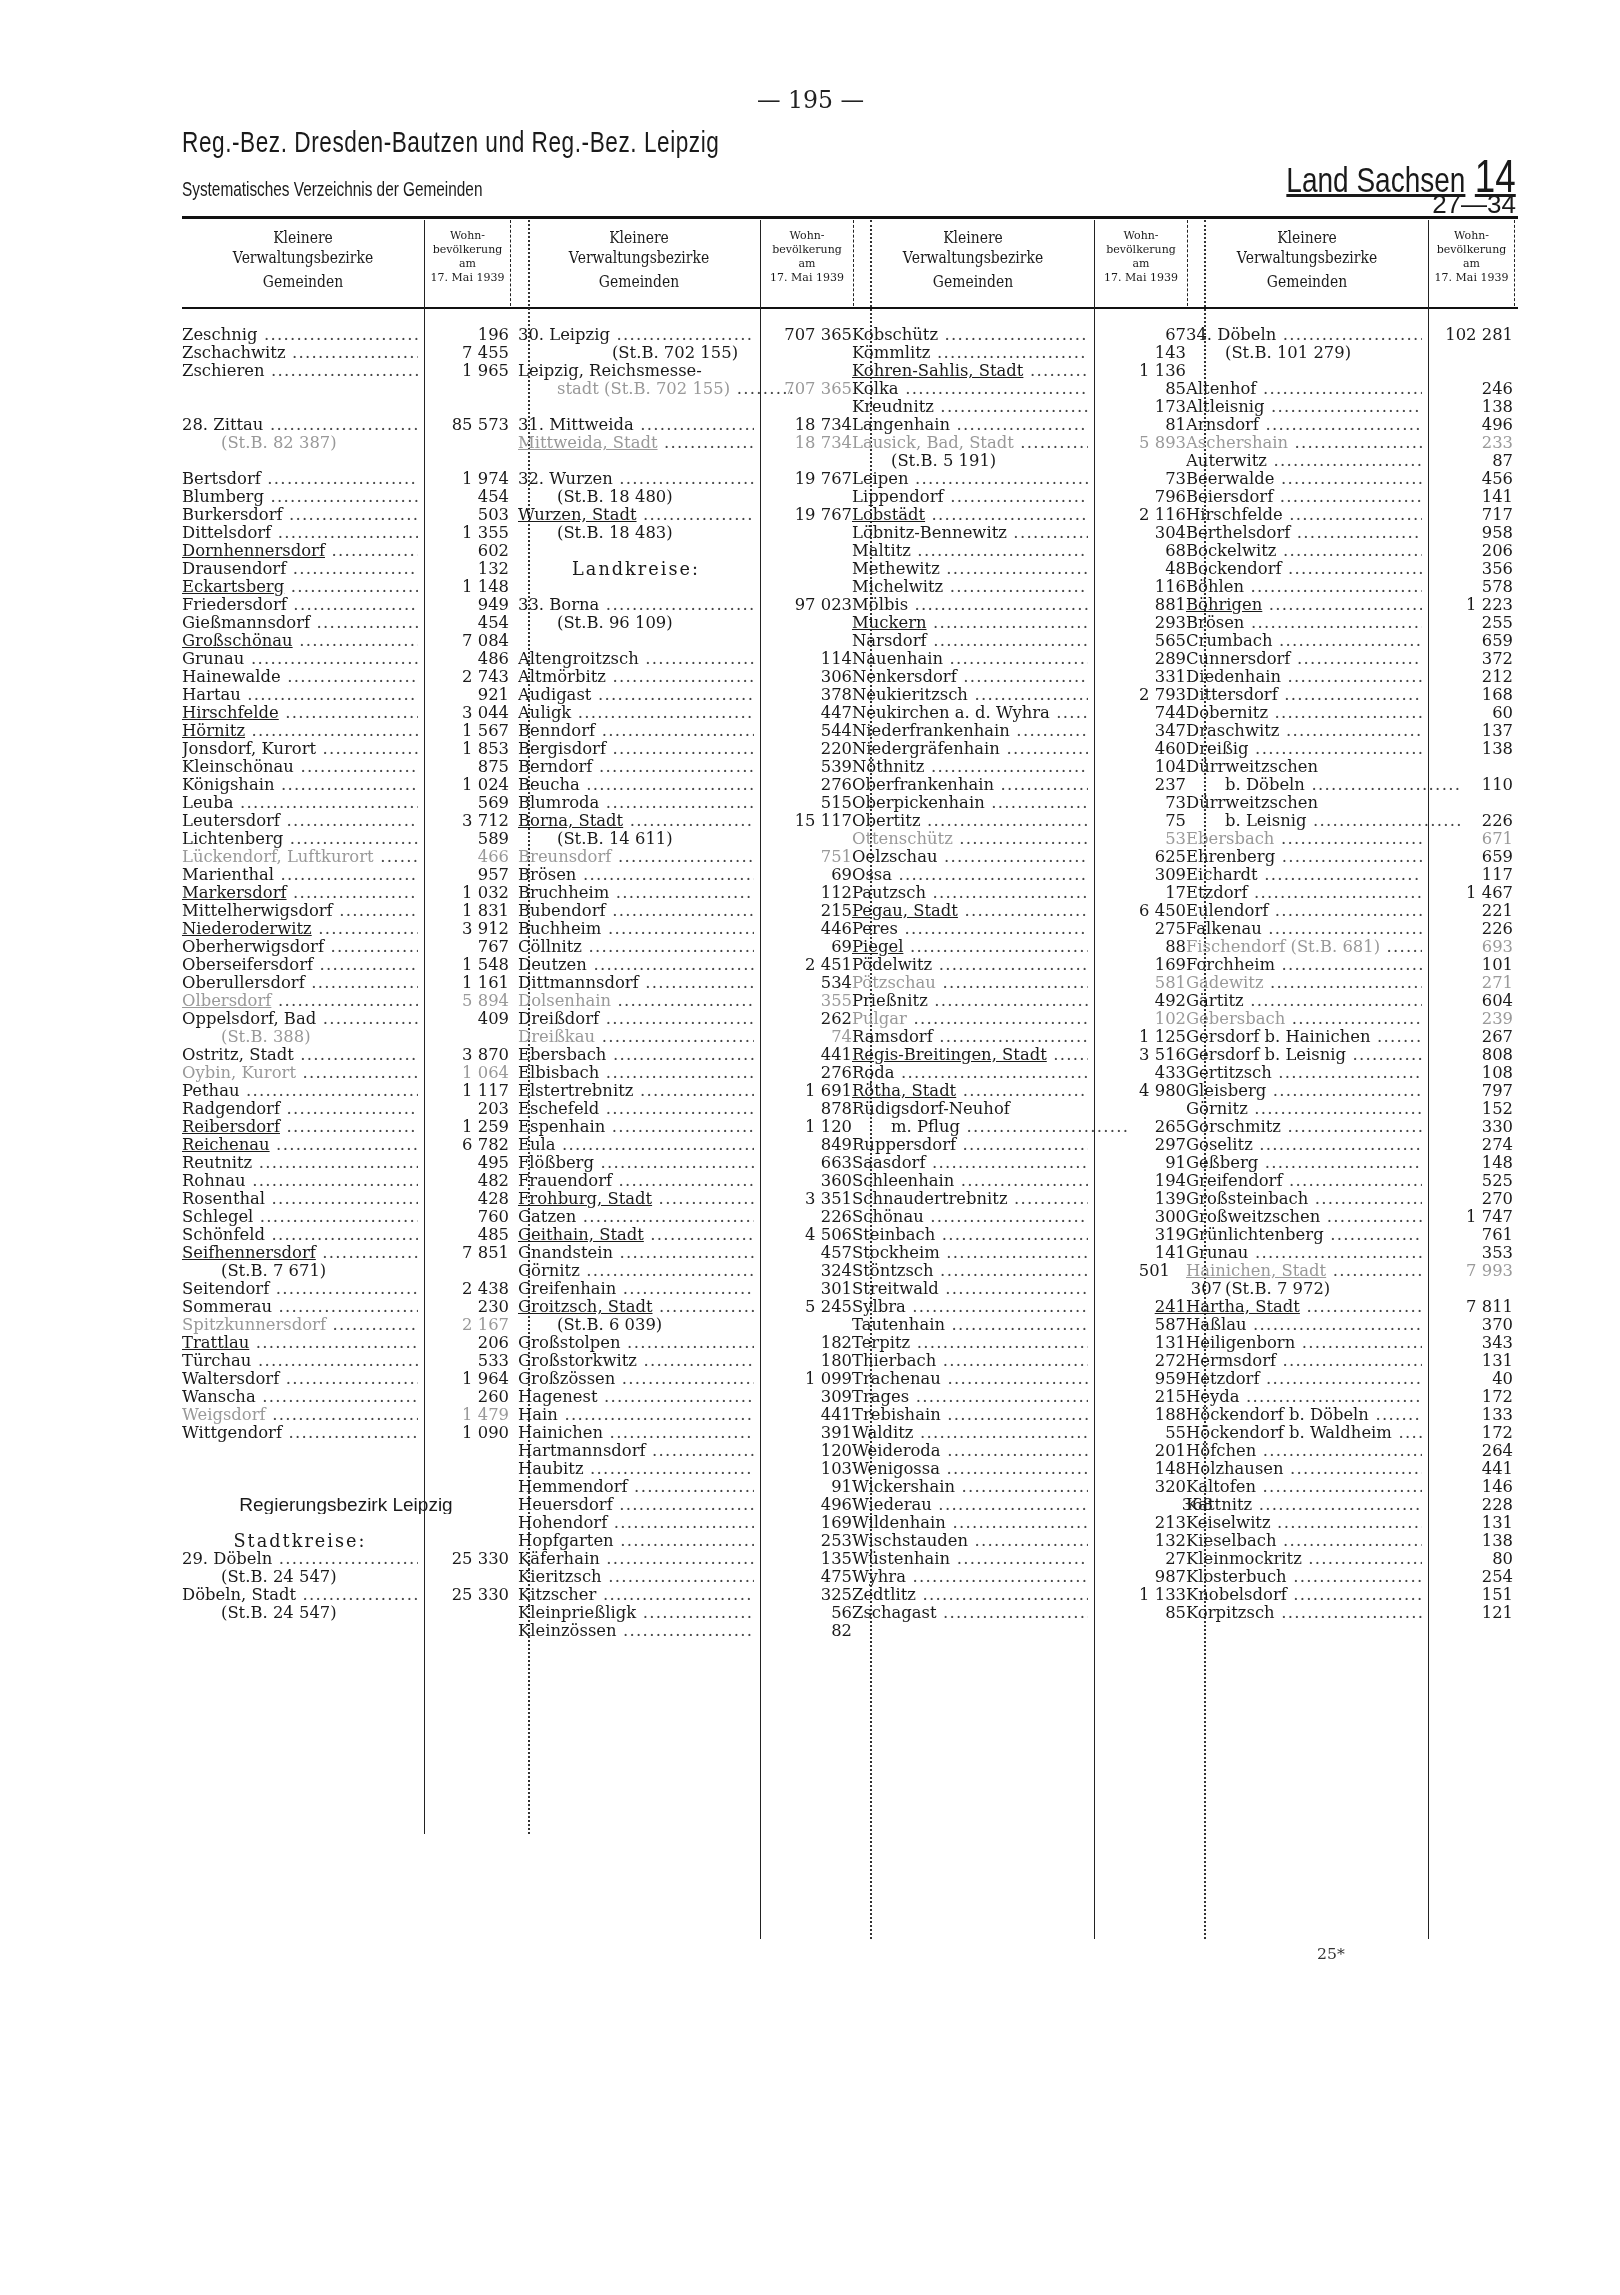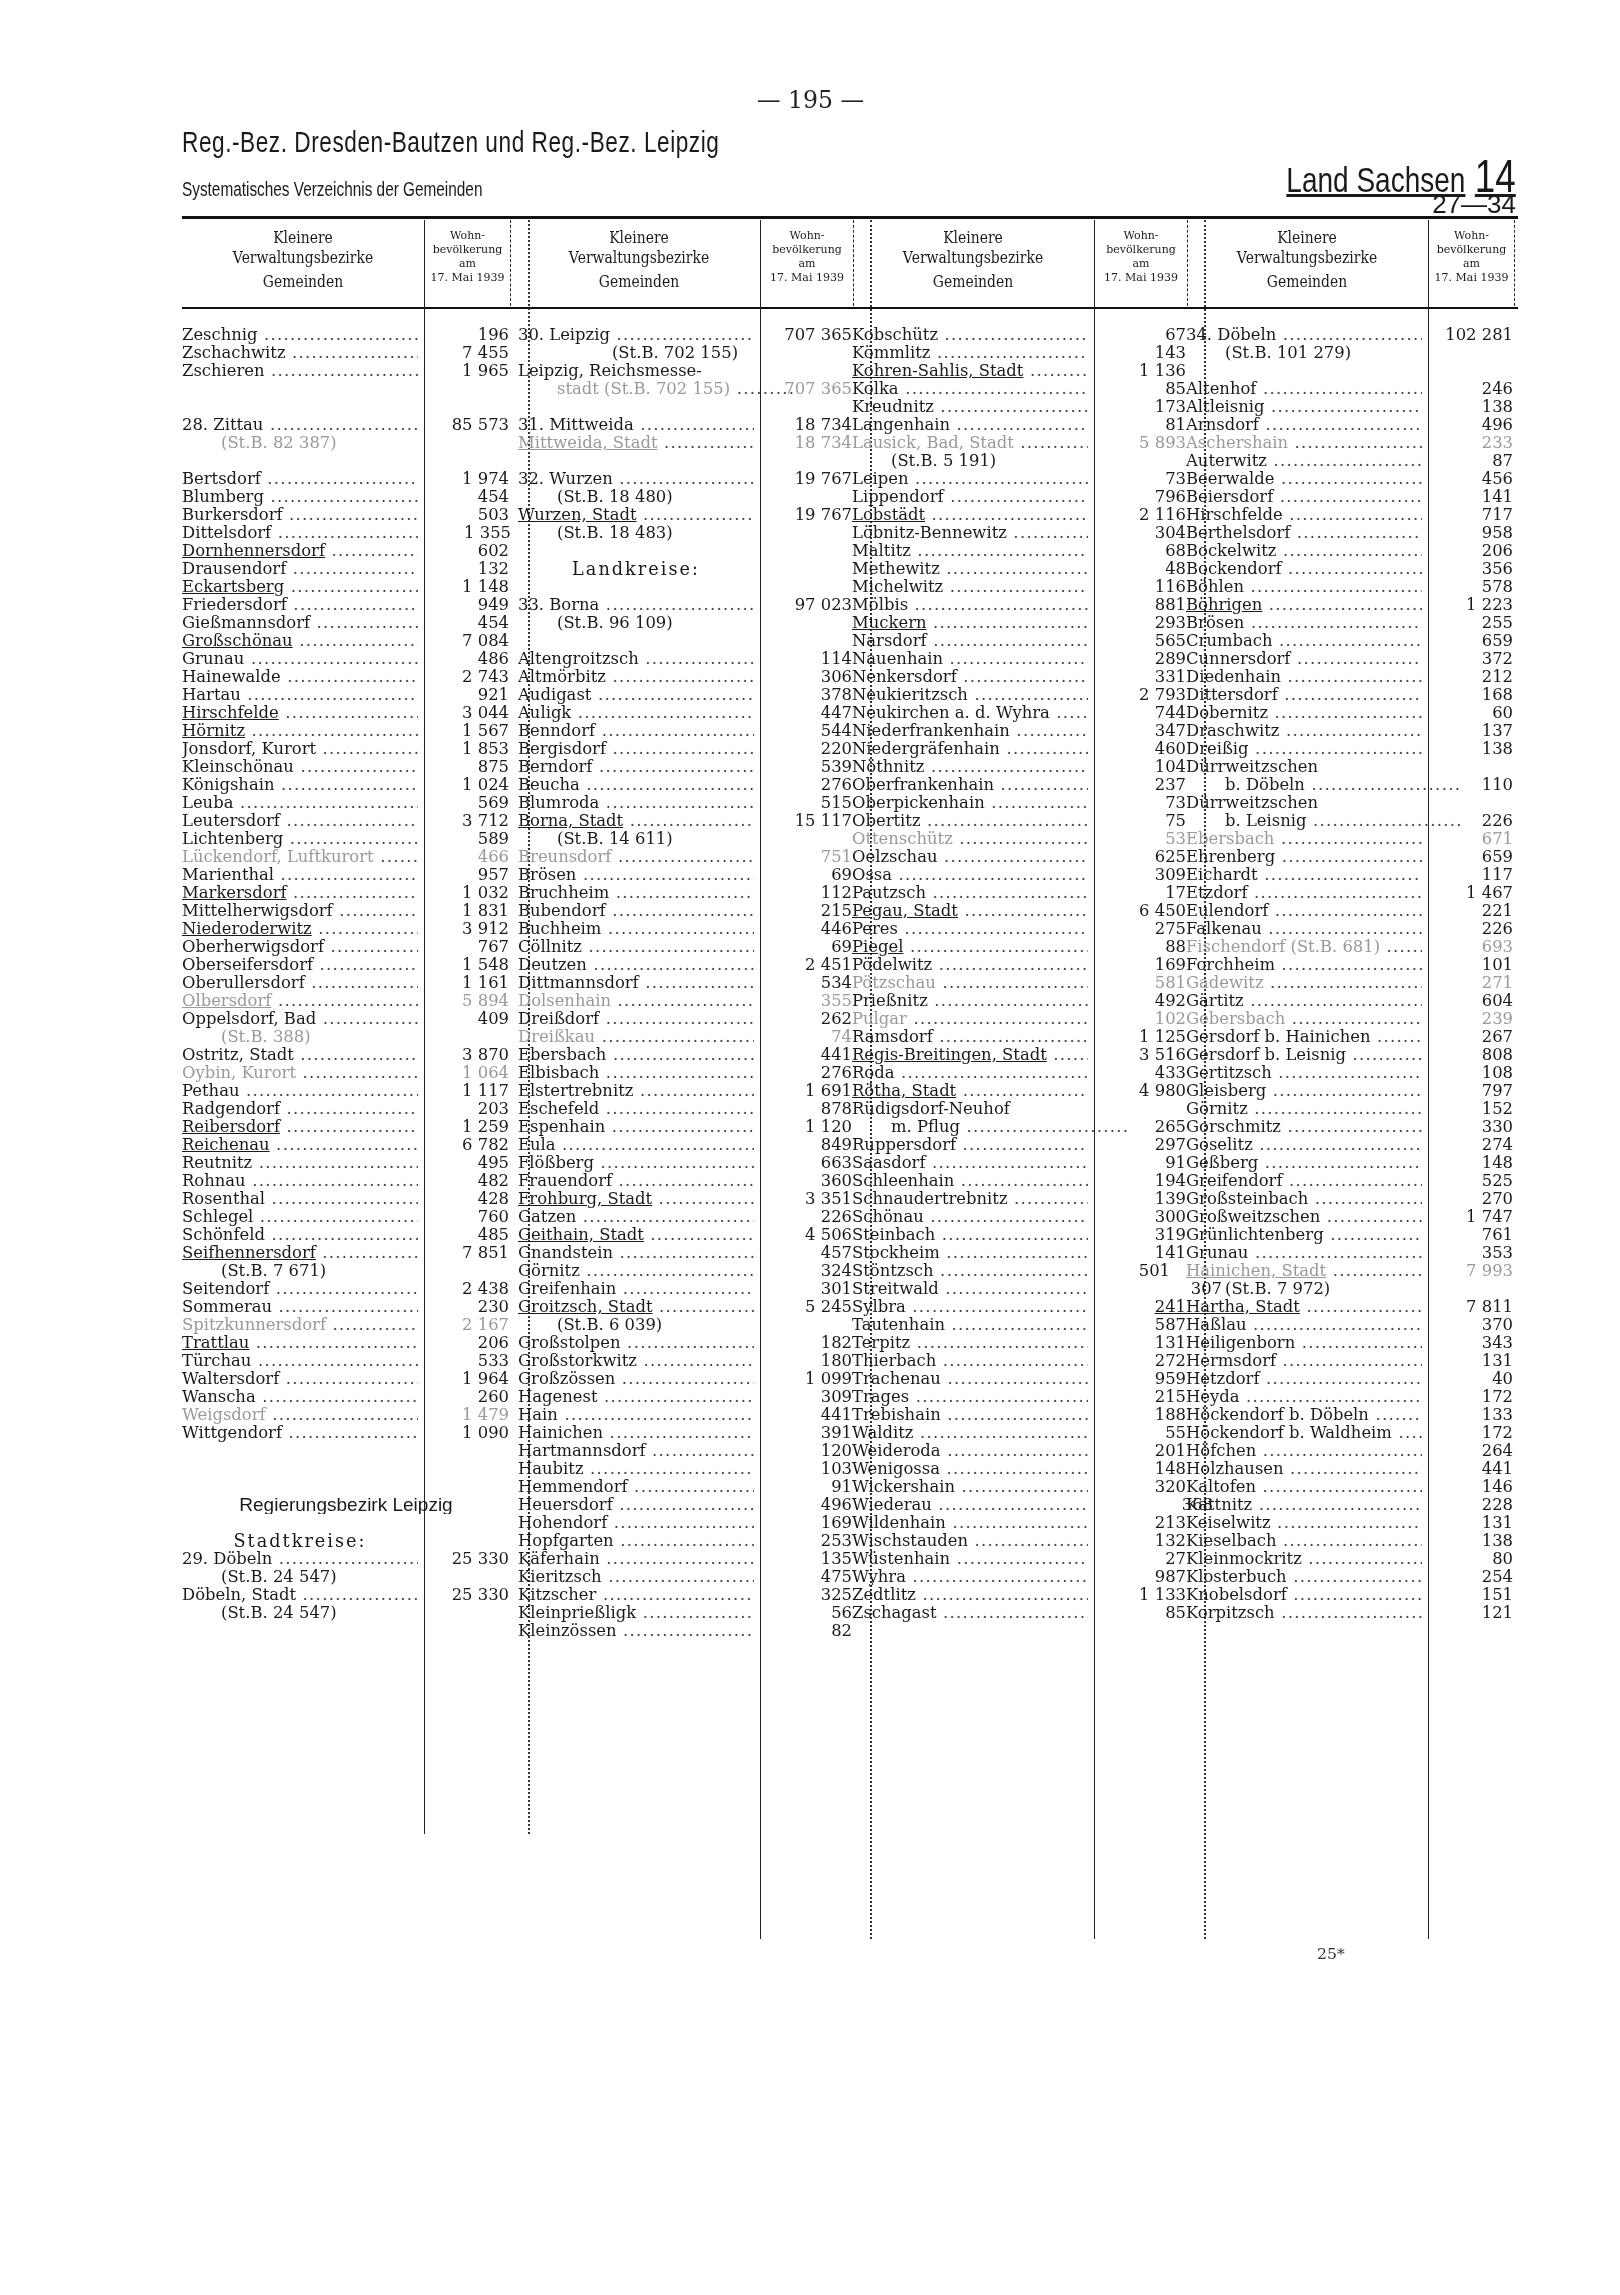--- a/index.html
+++ b/index.html
@@ -104,21 +104,21 @@
         <div class="row ">
           <div class="name" style="width: 236px;"><span class="name-text">Blumberg</span><span class="dots"> ........................................</span></div>
           <div class="pop" style="left: 242px; width: 85px;">454</div>
         </div>
         <div class="row ">
           <div class="name" style="width: 236px;"><span class="name-text">Burkersdorf</span><span class="dots"> ........................................</span></div>
           <div class="pop" style="left: 242px; width: 85px;">503</div>
         </div>
         <div class="row ">
           <div class="name" style="width: 236px;"><span class="name-text">Dittelsdorf</span><span class="dots"> ........................................</span></div>
-          <div class="pop" style="left: 232px; width: 85px; padding-left: 12px;">1 355</div>
+          <div class="pop" style="left: 242px; width: 85px;">1 355</div>
         </div>
         <div class="row underline">
           <div class="name" style="width: 236px;"><span class="name-text">Dornhennersdorf</span><span class="dots"> ........................................</span></div>
           <div class="pop" style="left: 242px; width: 85px;">602</div>
         </div>
         <div class="row ">
           <div class="name" style="width: 236px;"><span class="name-text">Drausendorf</span><span class="dots"> ........................................</span></div>
           <div class="pop" style="left: 242px; width: 85px;">132</div>
         </div>
         <div class="row underline">

